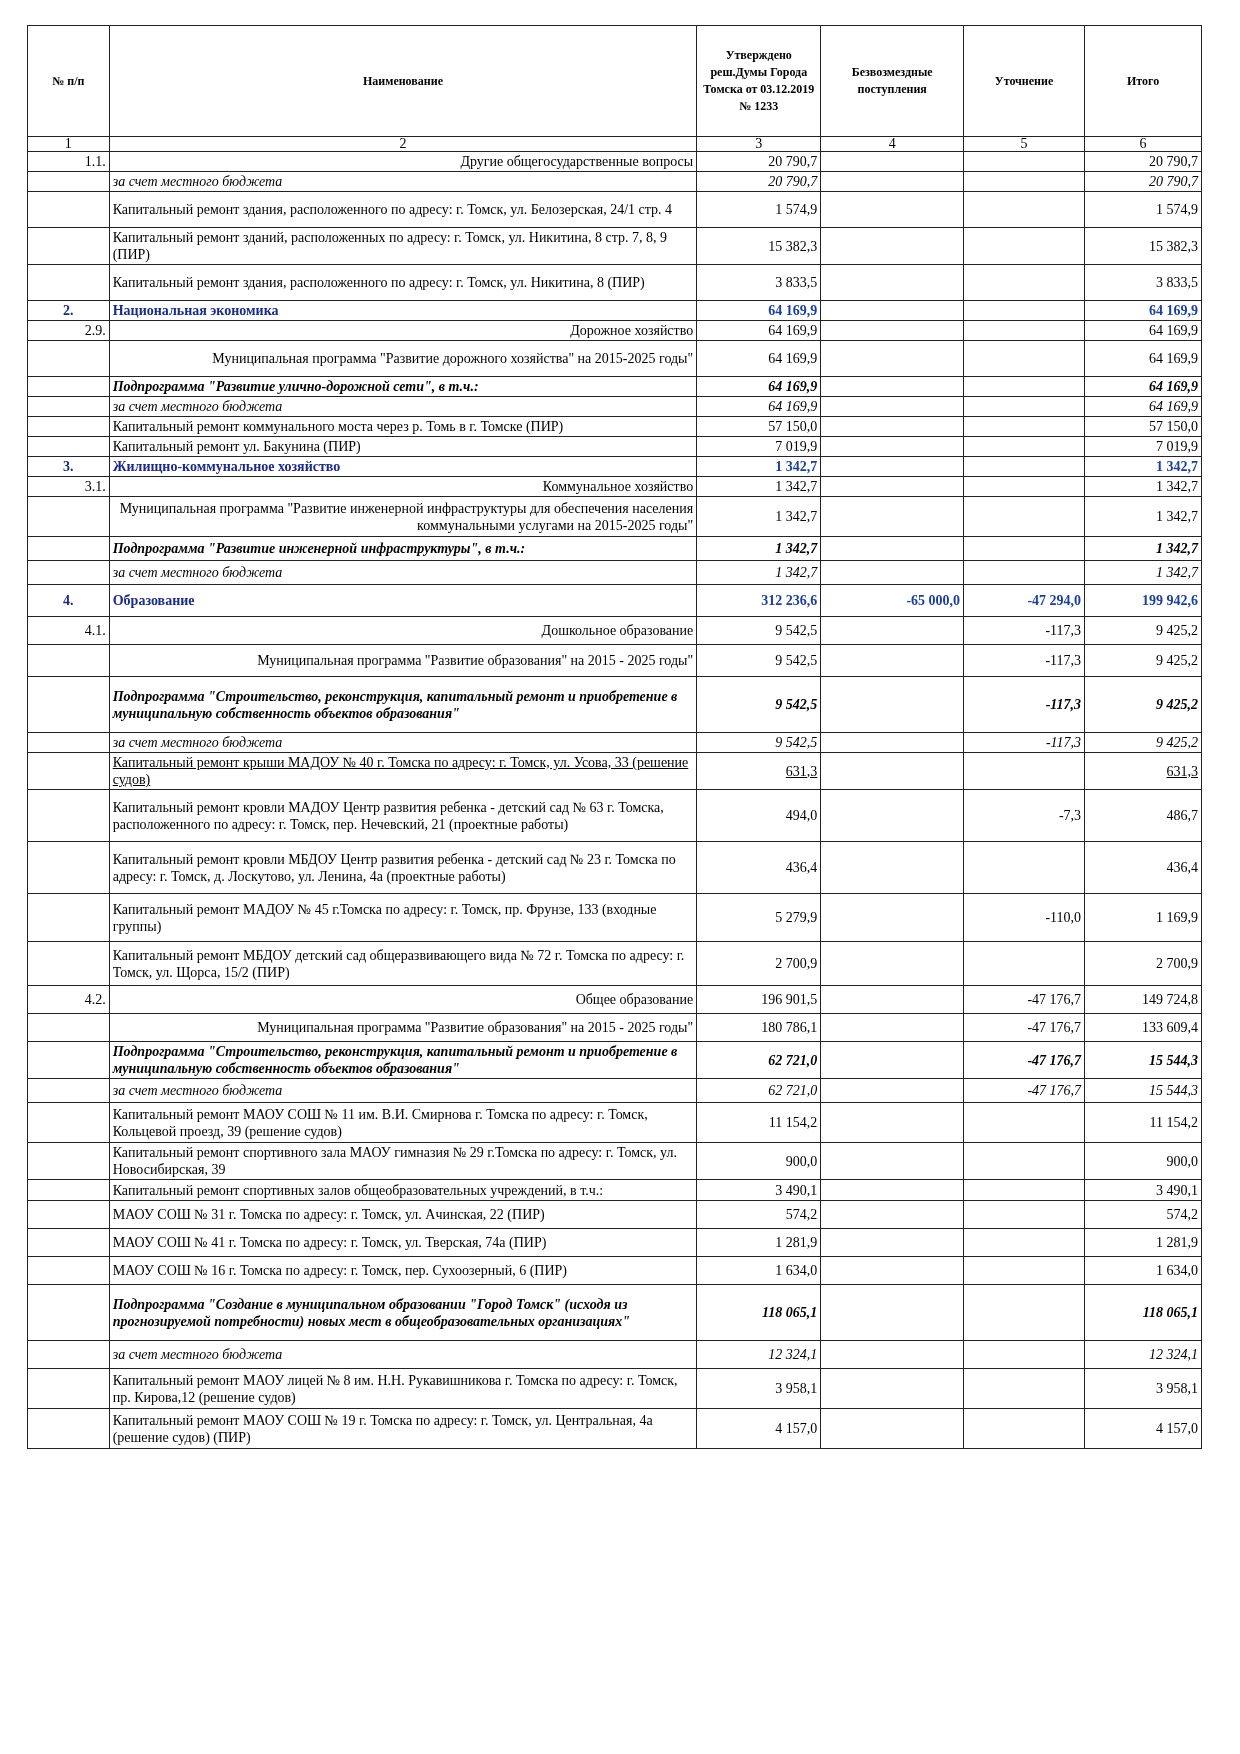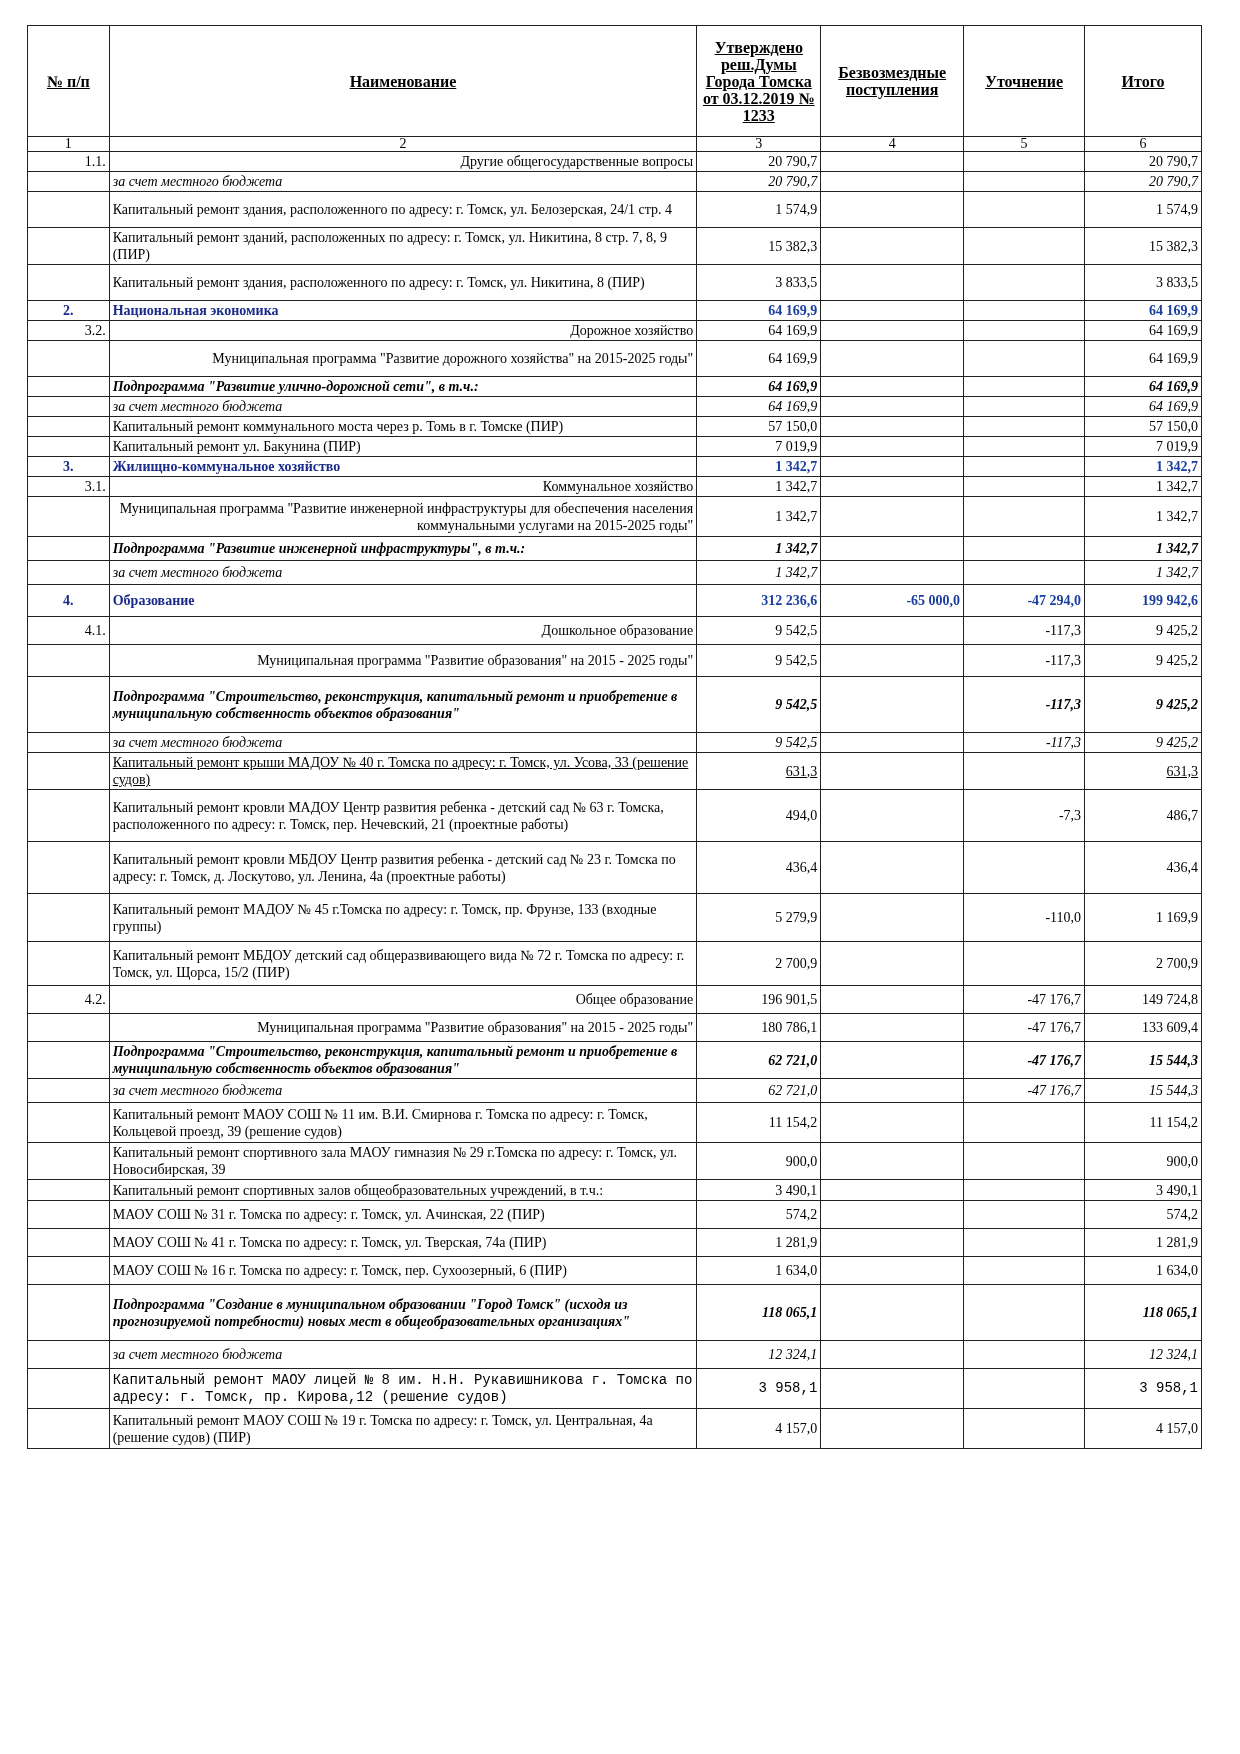--- a/index.html
+++ b/index.html
@@ -1,20 +1,20 @@
 <!DOCTYPE html>
 <html><head>
 <meta charset="utf-8">
 <style>
   html, body { margin: 0; padding: 0; background: #ffffff; }
   body { width: 1240px; height: 1754px; position: relative; font-family: "Liberation Serif", serif; color: #000; }
   .page { position: absolute; left: 27px; top: 25px; width: 1175px; }
   table { border-collapse: collapse; width: 1175px; table-layout: fixed; font-family: "Liberation Serif", serif; font-size: 14px; }
   td, th { border: 1.5px solid #222; padding: 1px 3px; vertical-align: middle; line-height: 17px; }
-  th { font-weight: bold; font-size: 16px; text-align: center; height: 108px; text-decoration: underline; }
+  th { font-weight: bold; font-size: 12px; text-align: center; height: 108px; }
   td.num { text-align: center; }
   td.val { text-align: right; white-space: nowrap; }
   tr.idx td { text-align: center; font-size: 14px; height: 14px; padding: 0 3px; line-height: 14px; }
   .bold td { font-weight: normal; text-align: right; }
   .bolditalic td { font-weight: bold; font-style: italic; }
   .italic td { font-style: italic; }
   .section td { font-weight: bold; color: #1a2a8a; }
   .section td.val { color: #1a3fa0; }
   tr.italic td.name { font-family: "Liberation Serif", serif; }
 </style>
@@ -92,21 +92,21 @@
         </tr>
         <tr class="section" style="height: 17px;">
           <td class="num">2.</td>
           <td class="name">Национальная экономика</td>
           <td class="val">64 169,9</td>
           <td class="val"></td>
           <td class="val"></td>
           <td class="val">64 169,9</td>
         </tr>
         <tr class="bold" style="height: 17px;">
-          <td class="num">3.2.</td>
+          <td class="num">2.9.</td>
           <td class="name">Дорожное хозяйство</td>
           <td class="val">64 169,9</td>
           <td class="val"></td>
           <td class="val"></td>
           <td class="val">64 169,9</td>
         </tr>
         <tr class="bold" style="height: 36px;">
           <td class="num"></td>
           <td class="name">Муниципальная программа "Развитие дорожного хозяйства" на 2015-2025 годы"</td>
           <td class="val">64 169,9</td>
@@ -355,21 +355,21 @@
           <td class="val">118 065,1</td>
         </tr>
         <tr class="italic" style="height: 28px;">
           <td class="num"></td>
           <td class="name">за счет местного бюджета</td>
           <td class="val">12 324,1</td>
           <td class="val"></td>
           <td class="val"></td>
           <td class="val">12 324,1</td>
         </tr>
-        <tr class="normal" style="height: 40px; font-family: Liberation Mono, monospace;">
+        <tr class="normal" style="height: 40px;">
           <td class="num"></td>
           <td class="name">Капитальный ремонт МАОУ лицей № 8 им. Н.Н. Рукавишникова г. Томска по адресу: г. Томск, пр. Кирова,12 (решение судов)</td>
           <td class="val">3 958,1</td>
           <td class="val"></td>
           <td class="val"></td>
           <td class="val">3 958,1</td>
         </tr>
         <tr class="normal" style="height: 40px;">
           <td class="num"></td>
           <td class="name">Капитальный ремонт МАОУ СОШ № 19 г. Томска по адресу: г. Томск, ул. Центральная, 4а (решение судов) (ПИР)</td>

